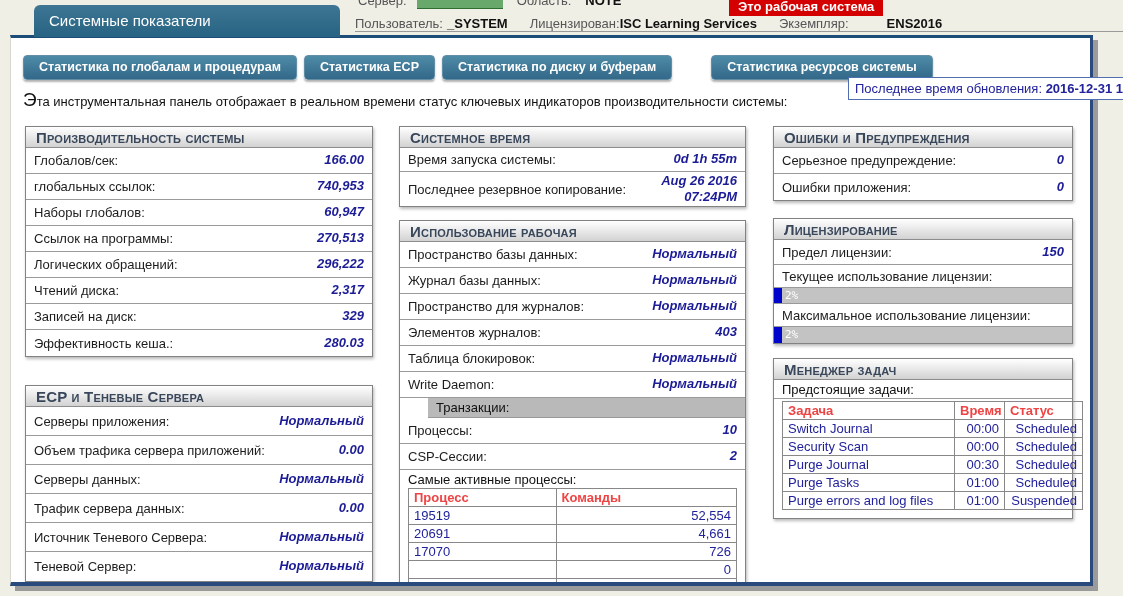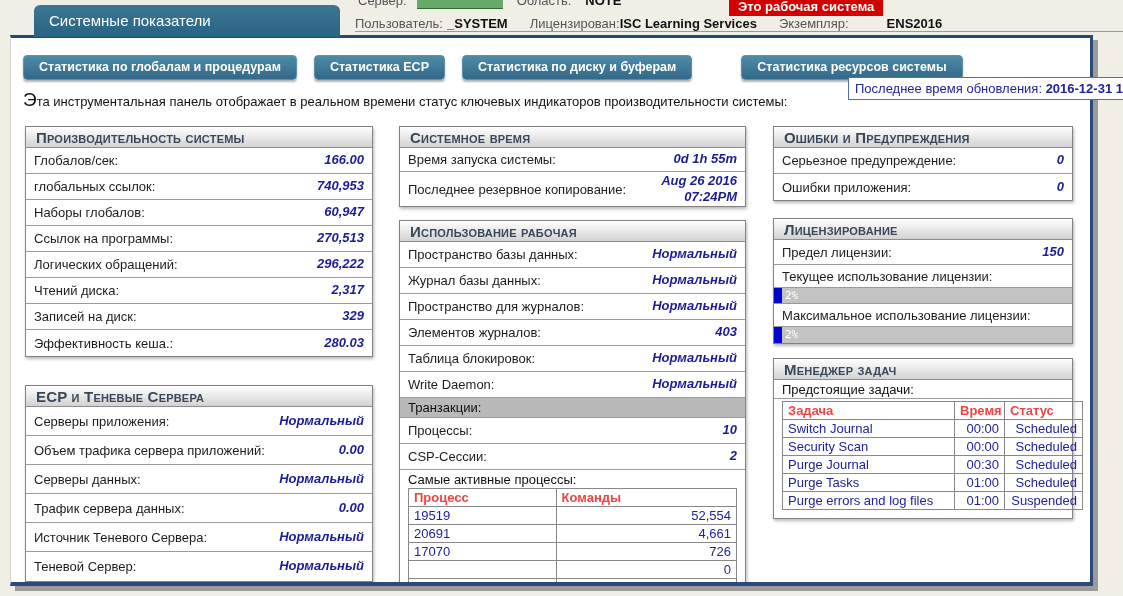--- a/index.html
+++ b/index.html
@@ -17,21 +17,21 @@
   .hdr-row2 .v { color:#111; font-weight:bold; }
   .hdr-row2 .sp { width:22px; }
   .prod-banner { position:absolute; left:729px; top:-2px; background:#d40000; color:#fff; font-weight:bold; padding:1px 9px 2px; z-index:2; white-space:nowrap; }
   .tab { position:absolute; left:34px; top:5px; z-index:3; width:306px; height:32px;
     background:linear-gradient(#3e7694,#276383); border-radius:6px 6px 0 0;
     color:#fff; font-size:15px; padding:7px 0 0 15px; }
   
   .page-card { position:absolute; left:10px; top:35px; width:1083px; height:551px;
     background:#fff; border-top:3px solid #1b4d78; border-bottom:4px solid #2a4a7d; border-right:3px solid #2a4a7d; border-left:1px solid #d7d7cd;
     box-shadow:5px 5px 0 #9b9b9b; overflow:hidden; }
-  .btn-row { display:flex; gap:17px; padding:17px 0 0 12px; }
+  .btn-row { display:flex; gap:7px; padding:17px 0 0 12px; }
   .tbtn { background:linear-gradient(#4e8ba7,#336889); border:1px solid #628fa5; border-radius:4px;
     color:#fff; font-weight:bold; font-size:12.5px; padding:4px 15px 5px; cursor:pointer;
     box-shadow:0 2px 2px rgba(0,0,0,.3); white-space:nowrap; }
   .intro { margin:9px 0 0 12px; color:#101010; }
   .intro::first-letter { font-size:19px; }
   .last-update { position:absolute; left:848px; top:77px; width:290px; background:#fff;
     border:1px solid #4f6fb0; padding:3px 6px; color:#22229c; white-space:nowrap; z-index:4; }
   .last-update b { font-weight:bold; }
   
   .col { position:absolute; top:88px; }
@@ -43,21 +43,21 @@
   .panel-h { background:linear-gradient(#ffffff,#d2d2d2); border-bottom:1px solid #8d8d8d;
     padding:2px 10px 2px; font-weight:bold; font-variant:small-caps; letter-spacing:.2px;
     color:#39475b; font-size:15px; height:21px; line-height:17px; }
   .kv { display:flex; justify-content:space-between; align-items:center; padding:0 8px;
     border-bottom:1px solid #9a9a9a; min-height:24px; }
   .kv:last-child { border-bottom:none; }
   .kv .lbl { color:#1c1c1c; }
   .kv .val { color:#1c1c96; font-weight:bold; text-align:right; line-height:1.25;font-style:italic; }
   .h27 .kv { min-height:26px; }
   .h30 .kv { min-height:29px; }
-  .subh { background:#b9b9b9; border-bottom:1px solid #9a9a9a; padding:2px 8px; min-height:20px; display:flex; align-items:center; color:#111; }
+  .subh { background:#b9b9b9; border-bottom:1px solid #9a9a9a; padding:2px 8px; min-height:20px; display:flex; align-items:center; color:#111;margin-left:28px; }
   .bar-row { position:relative; height:16px; background:#c3c3c3; border-bottom:1px solid #9a9a9a; }
   .bar-fill { position:absolute; left:0; top:0; bottom:0; width:8px; background:#0005cc; }
   .bar-text { position:absolute; left:11px; top:1px; color:#fff; font-size:11px; font-family:"DejaVu Sans Mono",monospace; }
   .tbl-label { padding:2px 8px 1px; color:#111; }
   table.mini { border-collapse:collapse; margin:0 8px 8px; width:calc(100% - 16px); table-layout:fixed; }
   table.mini th, table.mini td { border:1px solid #888; padding:1px 5px; font-size:13px; height:17px; overflow:hidden; white-space:nowrap; }
   table.mini th { text-align:left; color:#ef4444; font-weight:bold; }
   table.mini td { color:#22229c; }
   td.num { text-align:right; }
 </style>

